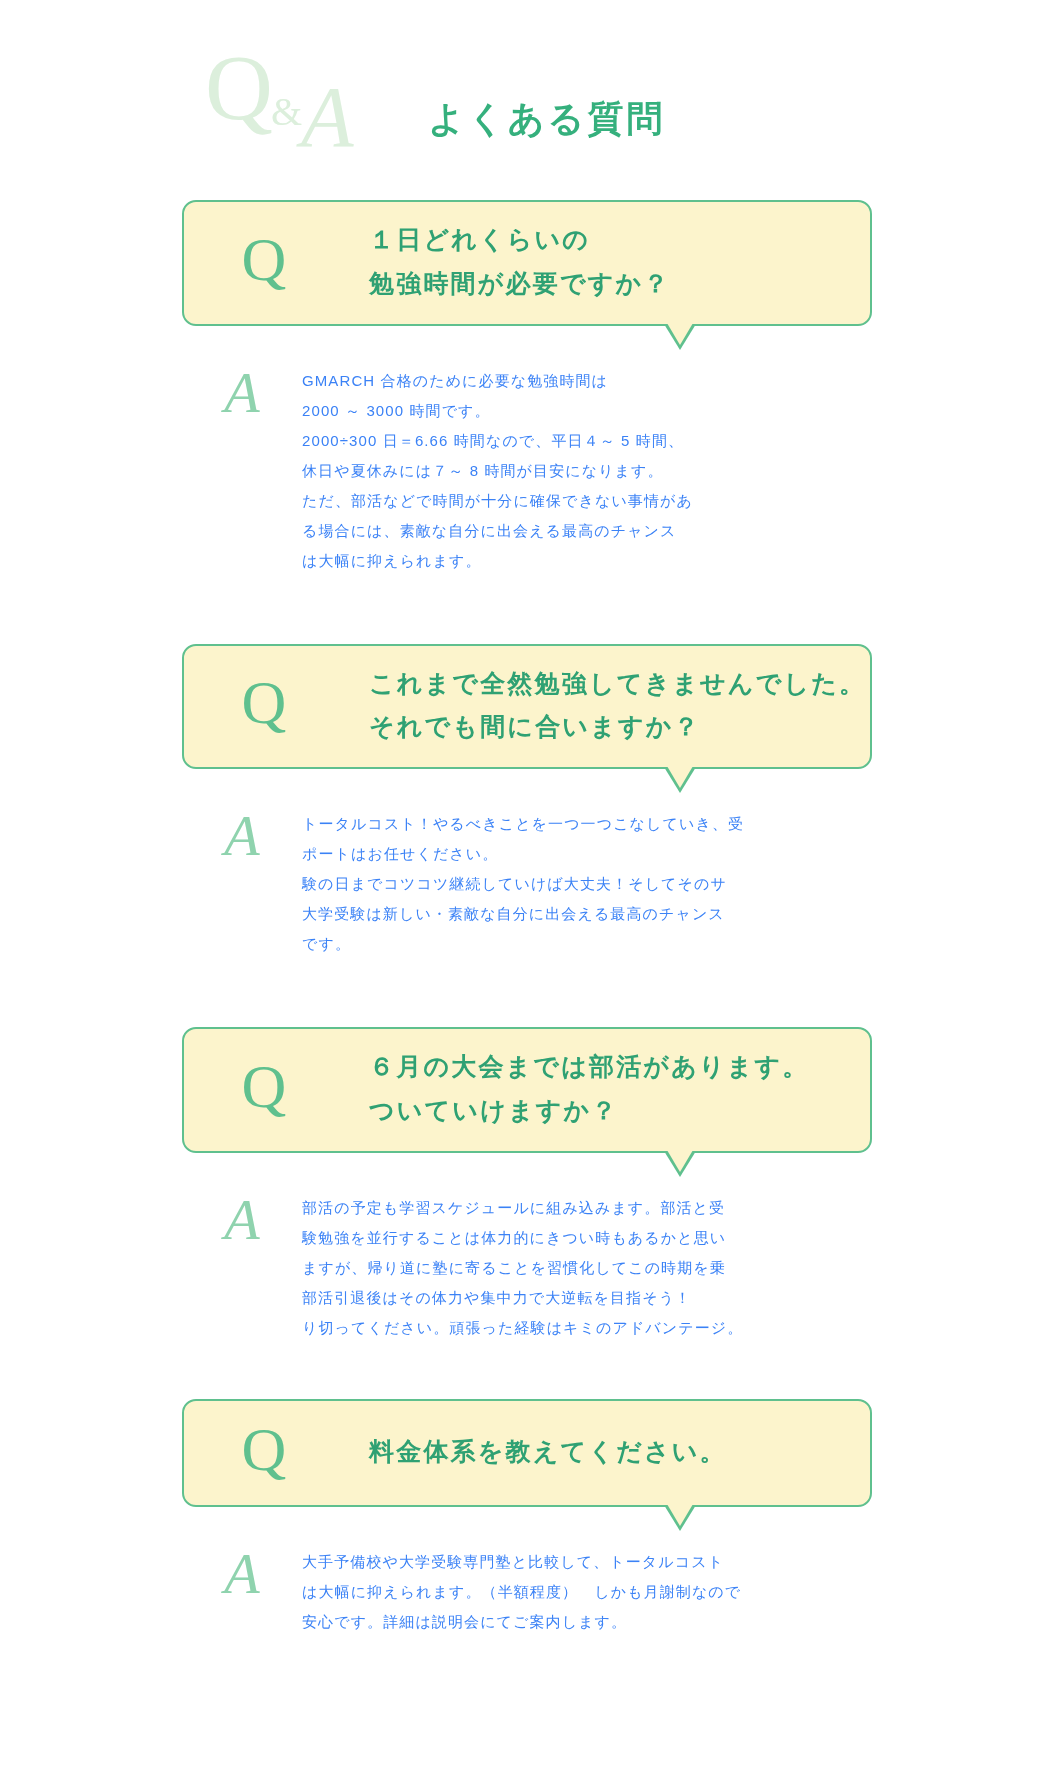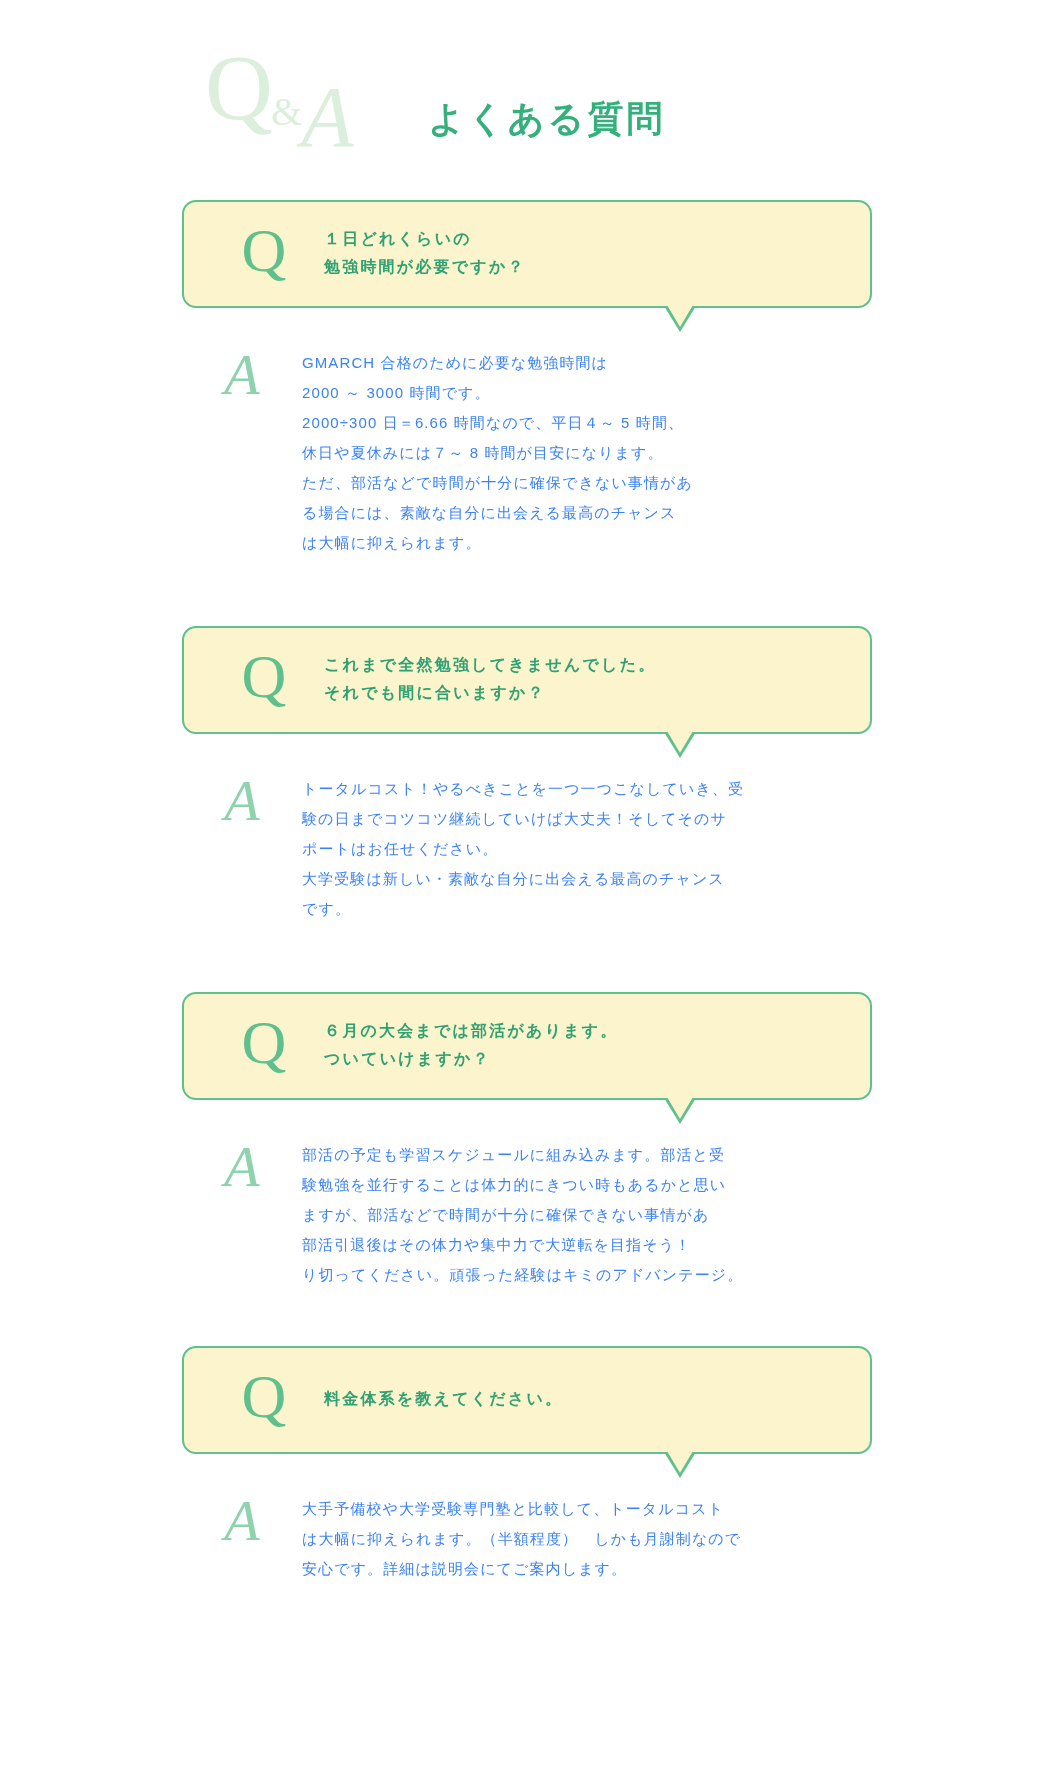--- a/index.html
+++ b/index.html
@@ -128,25 +128,26 @@
     font-family: "Liberation Serif", serif;
     font-size: 62px;
     line-height: 1;
     color: #5fc08e;
     width: 120px;
     flex: 0 0 120px;
     text-align: center;
     padding-bottom: 6px;
   }
   .q-text {
-    font-size: 16px;
+    font-size: 25px;
     line-height: 1.75;
     letter-spacing: 2.2px;
     color: #2fa173;
     font-weight: bold;
+    margin-left: 45px;
   }
   .q-text .line {
     display: block;
     white-space: nowrap;
   }
 
   
   .a-block {
     position: relative;
     margin: 34px 0 0 182px;
@@ -226,22 +227,22 @@
         <div class="q-letter">Q</div>
         <div class="q-text">
           <span class="line">これまで全然勉強してきませんでした。</span>
           <span class="line">それでも間に合いますか？</span>
         </div>
       </div>
       <div class="a-block">
         <div class="a-letter">A</div>
         <div class="a-text">
           <span class="line">トータルコスト！やるべきことを一つ一つこなしていき、受</span>
+          <span class="line">ポートはお任せください。</span>
           <span class="line">験の日までコツコツ継続していけば大丈夫！そしてそのサ</span>
-          <span class="line">ポートはお任せください。</span>
           <span class="line">大学受験は新しい・素敵な自分に出会える最高のチャンス</span>
           <span class="line">です。</span>
         </div>
       </div>
     </div>
 
     <div class="spacer-lg"></div>
 
     <div class="faq-item">
       <div class="q-bubble">
@@ -249,21 +250,21 @@
         <div class="q-text">
           <span class="line">６月の大会までは部活があります。</span>
           <span class="line">ついていけますか？</span>
         </div>
       </div>
       <div class="a-block">
         <div class="a-letter">A</div>
         <div class="a-text">
           <span class="line">部活の予定も学習スケジュールに組み込みます。部活と受</span>
           <span class="line">験勉強を並行することは体力的にきつい時もあるかと思い</span>
-          <span class="line">ますが、部活などで時間が十分に確保できない事情があ</span>
+          <span class="line">ますが、帰り道に塾に寄ることを習慣化してこの時期を乗</span>
           <span class="line">部活引退後はその体力や集中力で大逆転を目指そう！</span>
           <span class="line">り切ってください。頑張った経験はキミのアドバンテージ。</span>
         </div>
       </div>
     </div>
 
     <div class="spacer-md"></div>
 
     <div class="faq-item">
       <div class="q-bubble">

